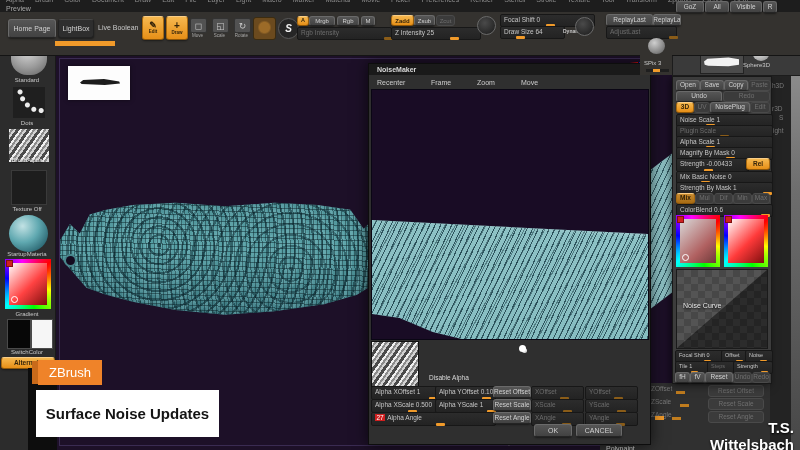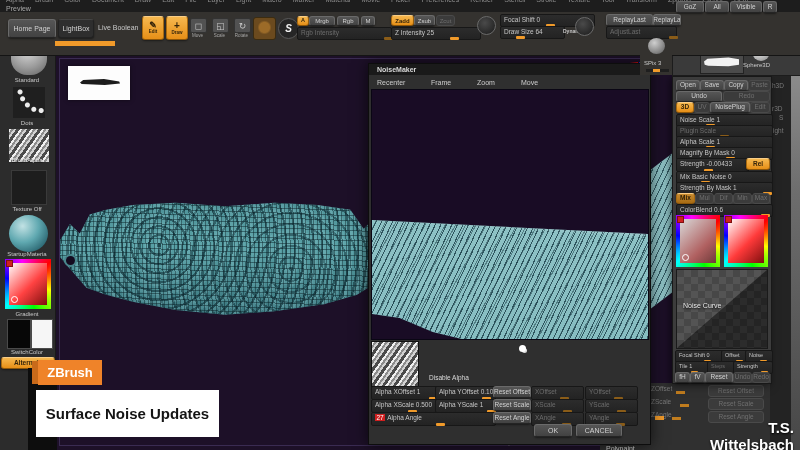--- a/index.html
+++ b/index.html
@@ -381,18 +381,18 @@
   </div>
 <div class="btn" style="left:730px;top:1px;width:30px;height:10px">
     <span>Visible</span>
   </div>
 <div class="btn" style="left:763px;top:1px;width:12px;height:10px">
     <span>R</span>
   </div>
 
 <div class="abs" style="left:32px;top:361px;width:8px;height:23px;background:#c96a1a"></div>
 <div class="abs" style="left:38px;top:360px;width:64px;height:25px;background:#ef8329;display:flex;align-items:center;justify-content:center">
-  <span style="color:#fff;font-weight:700;font-size:13px">ZBrush</span>
+  <span style="color:#fff;font-weight:400;font-size:13px">ZBrush</span>
 </div>
 <div class="abs" style="left:36px;top:390px;width:183px;height:47px;background:#ffffff;display:flex;align-items:center;justify-content:center">
   <span style="color:#141414;font-weight:800;font-size:15px;white-space:nowrap">Surface Noise Updates</span>
 </div>
 <div class="abs" style="left:700px;top:419px;width:94px;text-align:right;color:#ffffff;font-weight:800;font-size:15px;text-shadow:0 1px 2px #000">T.S. Wittelsbach</div>
 
 </body></html>

